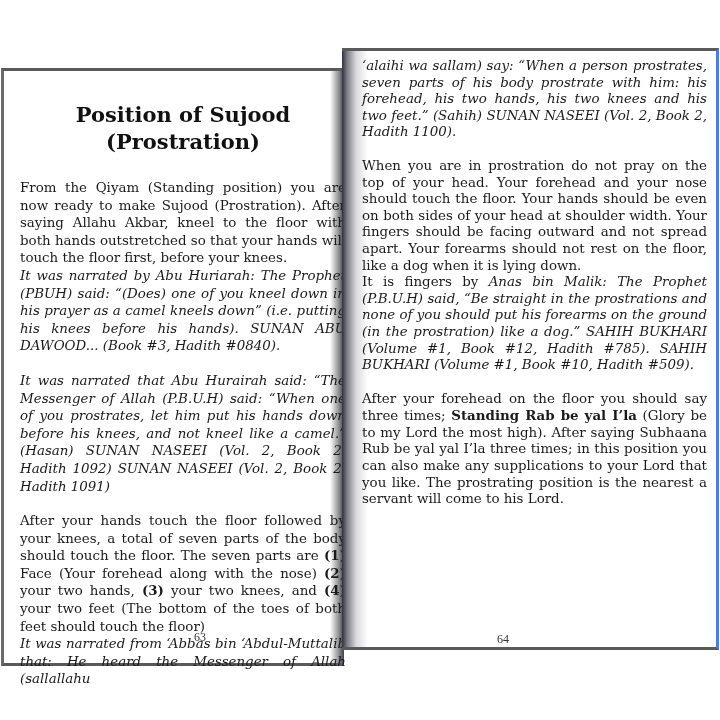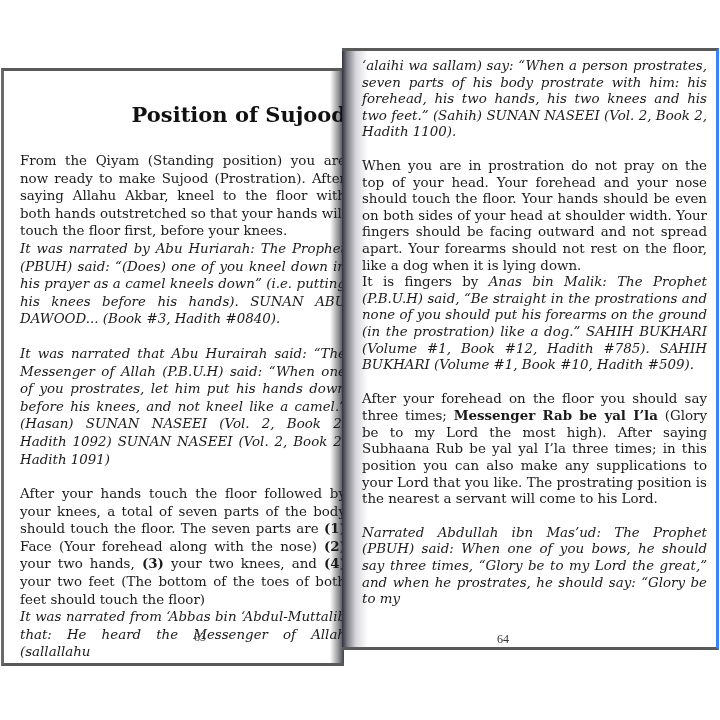--- a/index.html
+++ b/index.html
@@ -11,55 +11,55 @@
   #right-page { left:342px; top:48px; width:377px; height:602px;
                border-top:3px solid #5a5a5a; border-right:3px solid #3b82f6; border-bottom:3px solid #5a5a5a; }
   #left-page .gutter-shade { position:absolute; right:0; top:0; width:14px; height:100%;
     background:linear-gradient(to right, rgba(0,0,0,0) 0%, rgba(60,62,70,0.55) 60%, rgba(30,32,40,0.85) 100%); }
   #right-page .gutter-shade { position:absolute; left:0; top:0; width:26px; height:100%;
     background:linear-gradient(to right, rgba(35,37,48,0.95) 0%, rgba(70,72,85,0.7) 20%, rgba(150,150,160,0.35) 55%, rgba(255,255,255,0) 100%); }
   .content { position:absolute; }
   #left-page .content { left:16px; top:30px; width:326px; font-size:13.4px; line-height:17.6px; text-align:justify; }
   #right-page .content { left:20px; top:7px; width:345px; font-size:13.4px; line-height:16.6px; text-align:justify; }
   h1 { font-family:"DejaVu Serif", serif; font-weight:bold; font-size:21px; line-height:27px;
-       text-align:right; margin:0 0 24px 0; color:#111; }
+       text-align:center; margin:0 0 24px 0; color:#111; }
   p { margin:0; }
   .gap { height:17px; }
   .it { font-style:italic; }
   .b { font-weight:bold; }
   .pnum { position:absolute; font-family:Liberation Serif, serif; font-size:12px; color:#333; }
   #left-page .pnum { left:190px; bottom:18px; }
   #right-page .pnum { left:155px; bottom:0; }
 </style>
 </head>
 <body>
 
 <div class="page" id="left-page">
   <div class="gutter-shade"></div>
   <div class="content">
     <h1>
       <span>Position of Sujood</span><br>
+      <span>(Prostration)</span>
     </h1>
     <p>From the Qiyam (Standing position) you are now ready to make Sujood (Prostration). After saying Allahu Akbar, kneel to the floor with both hands outstretched so that your hands will touch the floor first, before your knees.</p>
     <p class="it">It was narrated by Abu Huriarah: The Prophet (PBUH) said: “(Does) one of you kneel down in his prayer as a camel kneels down” (i.e. putting his knees before his hands). SUNAN ABU DAWOOD... (Book #3, Hadith #0840).</p>
     <div class="gap"></div>
     <p class="it">It was narrated that Abu Hurairah said: “The Messenger of Allah (P.B.U.H) said: “When one of you prostrates, let him put his hands down before his knees, and not kneel like a camel.” (Hasan) SUNAN NASEEI (Vol. 2, Book 2, Hadith 1092) SUNAN NASEEI (Vol. 2, Book 2, Hadith 1091)</p>
     <div class="gap"></div>
     <p><span>After your hands touch the floor followed by your knees, a total of seven parts of the body should touch the floor. The seven parts are </span><span class="b">(1)</span><span> Face (Your forehead along with the nose) </span><span class="b">(2)</span><span> your two hands, </span><span class="b">(3)</span><span> your two knees, and </span><span class="b">(4)</span><span> your two feet (The bottom of the toes of both feet should touch the floor)</span></p>
     <p class="it">It was narrated from ‘Abbas bin ‘Abdul-Muttalib that: He heard the Messenger of Allah (sallallahu</p>
   </div>
   <div class="pnum">63</div>
 </div>
 
 <div class="page" id="right-page">
   <div class="gutter-shade"></div>
   <div class="content">
     <p class="it">‘alaihi wa sallam) say: “When a person prostrates, seven parts of his body prostrate with him: his forehead, his two hands, his two knees and his two feet.” (Sahih) SUNAN NASEEI (Vol. 2, Book 2, Hadith 1100).</p>
     <div class="gap"></div>
     <p>When you are in prostration do not pray on the top of your head. Your forehead and your nose should touch the floor. Your hands should be even on both sides of your head at shoulder width. Your fingers should be facing outward and not spread apart. Your forearms should not rest on the floor, like a dog when it is lying down.</p>
     <p><span>It is fingers by </span><span class="it">Anas bin Malik: The Prophet (P.B.U.H) said, “Be straight in the prostrations and none of you should put his forearms on the ground (in the prostration) like a dog.” SAHIH BUKHARI (Volume #1, Book #12, Hadith #785). SAHIH BUKHARI (Volume #1, Book #10, Hadith #509).</span></p>
     <div class="gap"></div>
-    <p><span>After your forehead on the floor you should say three times; </span><span class="b">Messenger Rab be yal I’la</span><span> (Glory be to my Lord the most high). After saying Subhaana Rub be yal yal I’la three times; in this position you can also make any supplications to your Lord that you like. The prostrating position is the nearest a servant will come to his Lord.</span></p>
+    <p><span>After your forehead on the floor you should say three times; </span><span class="b">Standing Rab be yal I’la</span><span> (Glory be to my Lord the most high). After saying Subhaana Rub be yal yal I’la three times; in this position you can also make any supplications to your Lord that you like. The prostrating position is the nearest a servant will come to his Lord.</span></p>
     <div class="gap"></div>
-    <p class="it">Narrated Abdullah ibn Mas’ud: The Prophet (PBUH) said: When one of you bows, he should say three times, “Glory be to my Lord the great,” and when he prostrates, he should say: “Glory be to my</p>
   </div>
   <div class="pnum">64</div>
 </div>
 
 </body></html>

